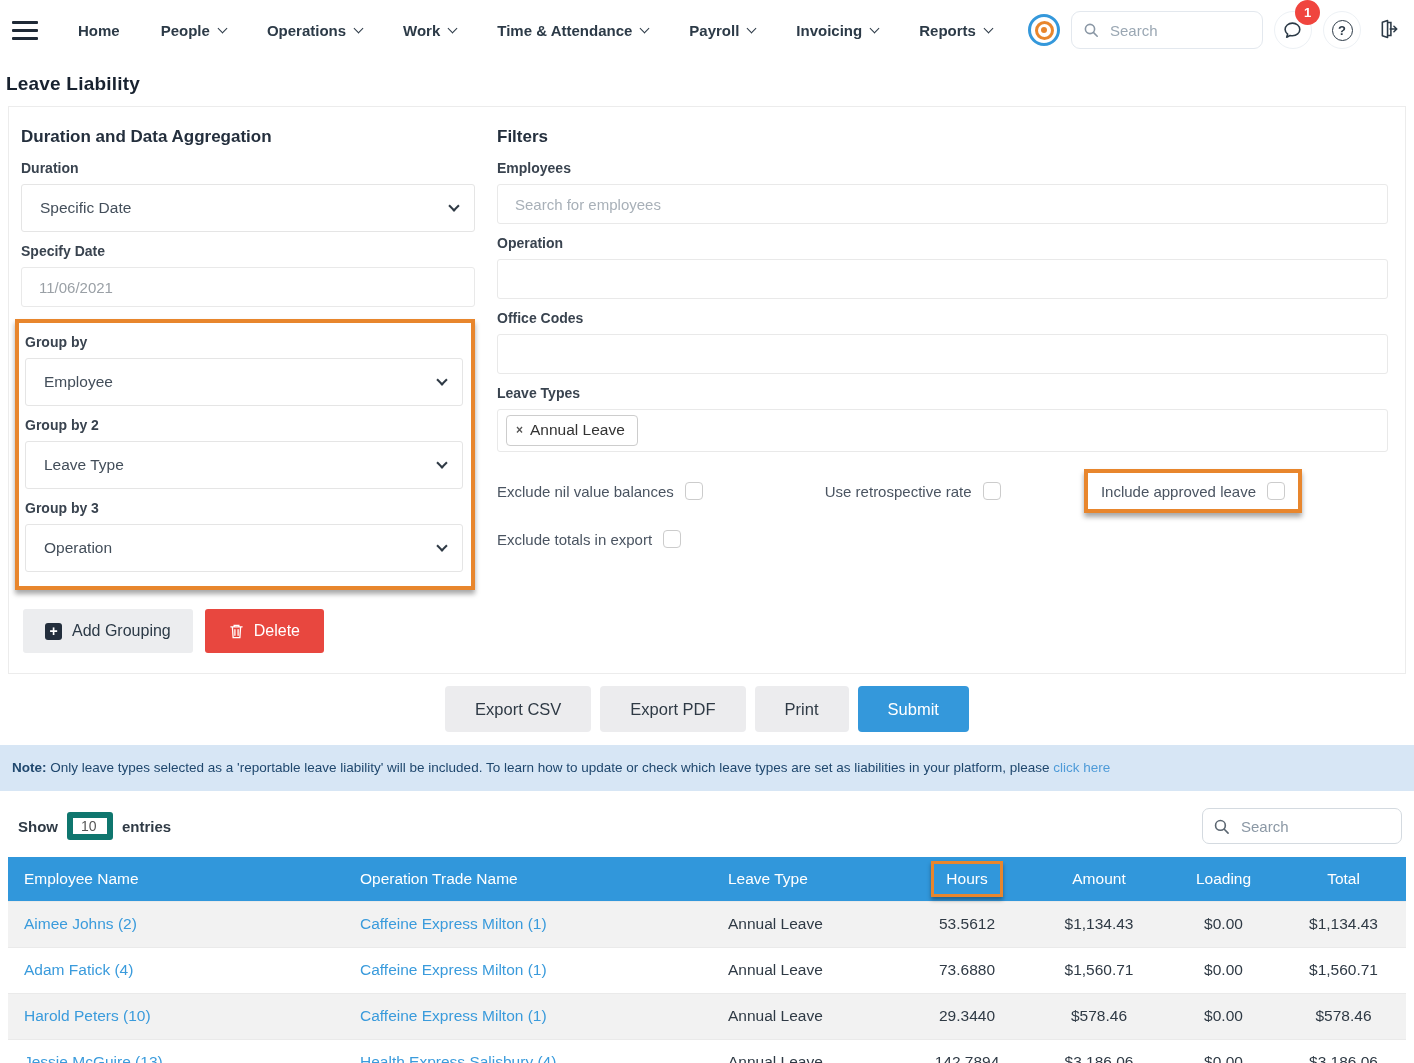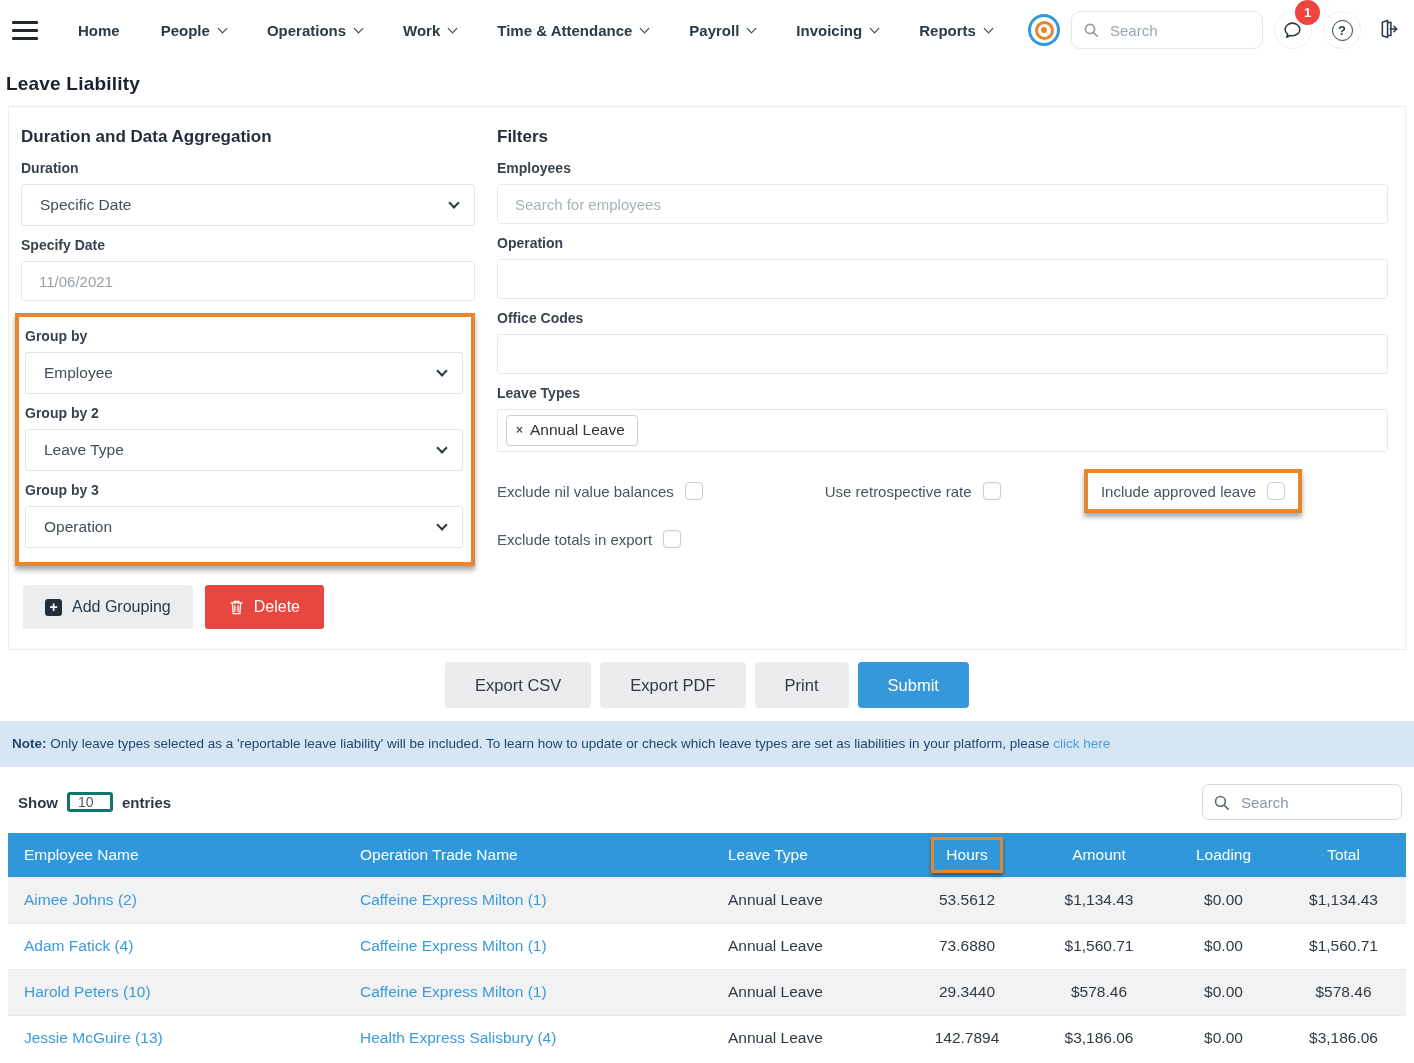--- a/index.html
+++ b/index.html
@@ -31,21 +31,21 @@
 
   
   .page-title { font-size:19px; font-weight:800; color:#18222f; margin:13px 0 11px; padding-left:6px; letter-spacing:.2px; }
 
   
   .panel { margin:4px 8px; border:1px solid #ececec; display:flex; padding:14px 0 6px; }
   .col-left  { width:466px; padding:6px 0 0 12px; flex:none; }
   .col-right { flex:1; padding:6px 17px 0 22px; }
   .section-heading { font-size:17px; font-weight:800; color:#242f3d; margin:0 0 13px; }
   .field-label { font-size:14px; font-weight:700; color:#39434f; margin:11px 0 8px; }
-  .select { height:42px; border:1px solid #e5e5e5; border-radius:3px; display:flex; align-items:center; justify-content:space-between; padding:0 16px 0 18px; font-size:15.5px; color:#434e5a; background:#fff; cursor:pointer; }
+  .select { height:48px; border:1px solid #e5e5e5; border-radius:3px; display:flex; align-items:center; justify-content:space-between; padding:0 16px 0 18px; font-size:15.5px; color:#434e5a; background:#fff; cursor:pointer; }
   .sel-chev { width:8px; height:8px; border-right:2px solid #2f3a45; border-bottom:2px solid #2f3a45; transform:rotate(45deg); margin-top:-4px; }
   .text-input { width:100%; height:40px; border:1px solid #e9e9e9; border-radius:3px; padding:0 17px; font-size:15px; color:#9aa0a6; font-family:Liberation Sans, sans-serif; background:#fff; outline:none; }
   .text-input::placeholder { color:#a8b0b8; }
   .orange-box { border:4px solid #e8862d; box-shadow:0 4px 5px rgba(0,0,0,.35); padding:0 8px 14px 6px; margin:12px 0 0 -6px; }
   .grouping-buttons { display:flex; gap:12px; margin:19px 0 14px 2px; }
   .btn { border:none; font-family:inherit; border-radius:3px; cursor:pointer; display:inline-flex; align-items:center; justify-content:center; }
   .btn-gray { background:#ecedef; color:#2c3a47; font-size:16px; height:44px; padding:0 22px; gap:10px; }
   .plus-box { width:17px; height:17px; background:#232e3c; border-radius:3px; color:#fff; font-size:14px; line-height:15px; display:flex; align-items:center; justify-content:center; font-weight:700; }
   .btn-delete { background:#e8473f; color:#fff; font-size:16px; height:44px; padding:0 24px; gap:10px; }
 
@@ -64,21 +64,21 @@
   .action-submit { background:#3498db; color:#fff; }
 
   
   .note { background:#d7e6f5; color:#20486e; font-size:13.5px; padding:15px 12px 16px; }
   .note b { font-weight:700; }
   .note-link { color:#4e9bd8; cursor:pointer; }
 
   
   .table-controls { display:flex; align-items:center; padding:17px 10px 13px 18px; }
   .show-group { display:flex; align-items:center; gap:9px; font-size:15px; font-weight:700; color:#2f3a45; }
-  .show-input { width:46px; height:20px; border:3px solid #0f766e; border-radius:3px; padding:0 8px; font-size:14px; color:#555; font-family:inherit; outline:none; }
+  .show-input { width:46px; height:28px; border:6px solid #0f766e; border-radius:3px; padding:0 8px; font-size:14px; color:#555; font-family:inherit; outline:none; }
   .tbl-search { margin-left:auto; margin-right:2px; width:200px; height:36px; border:1px solid #d4dae0; border-radius:7px; display:flex; align-items:center; padding:0 10px; gap:9px; background:#fff; }
   .tbl-search input { border:none; outline:none; width:130px; font-size:15px; font-family:inherit; color:#444; }
   .tbl-search input::placeholder { color:#8b98a5; }
 
   
   table { width:1398px; margin:0 8px; border-collapse:collapse; font-size:15.5px; table-layout:fixed; }
   thead th { background:#3197db; color:#fff; font-weight:400; height:44px; padding:0 16px; text-align:left; cursor:pointer; }
   thead th.num, td.num { text-align:center;margin-top:41px; }
   tbody td { height:46px; padding:0 16px; color:#2f3a45; }
   tbody tr { border-top:1px solid #eaeaea; }

